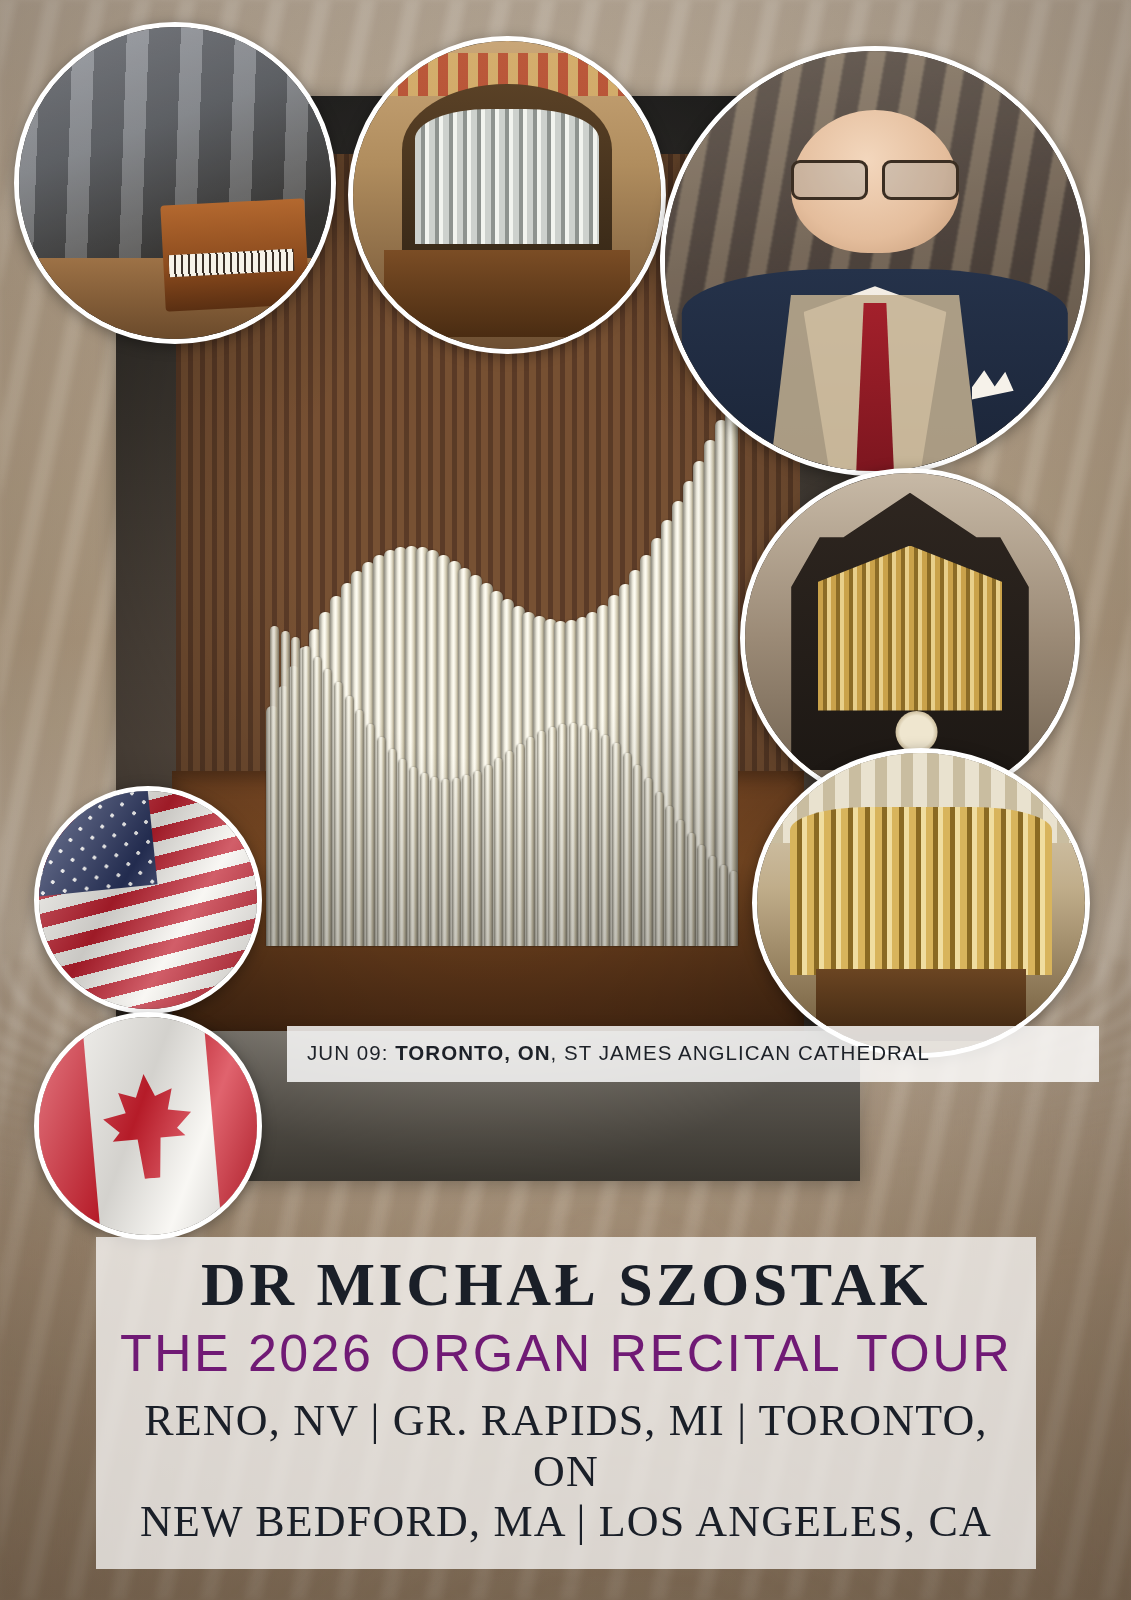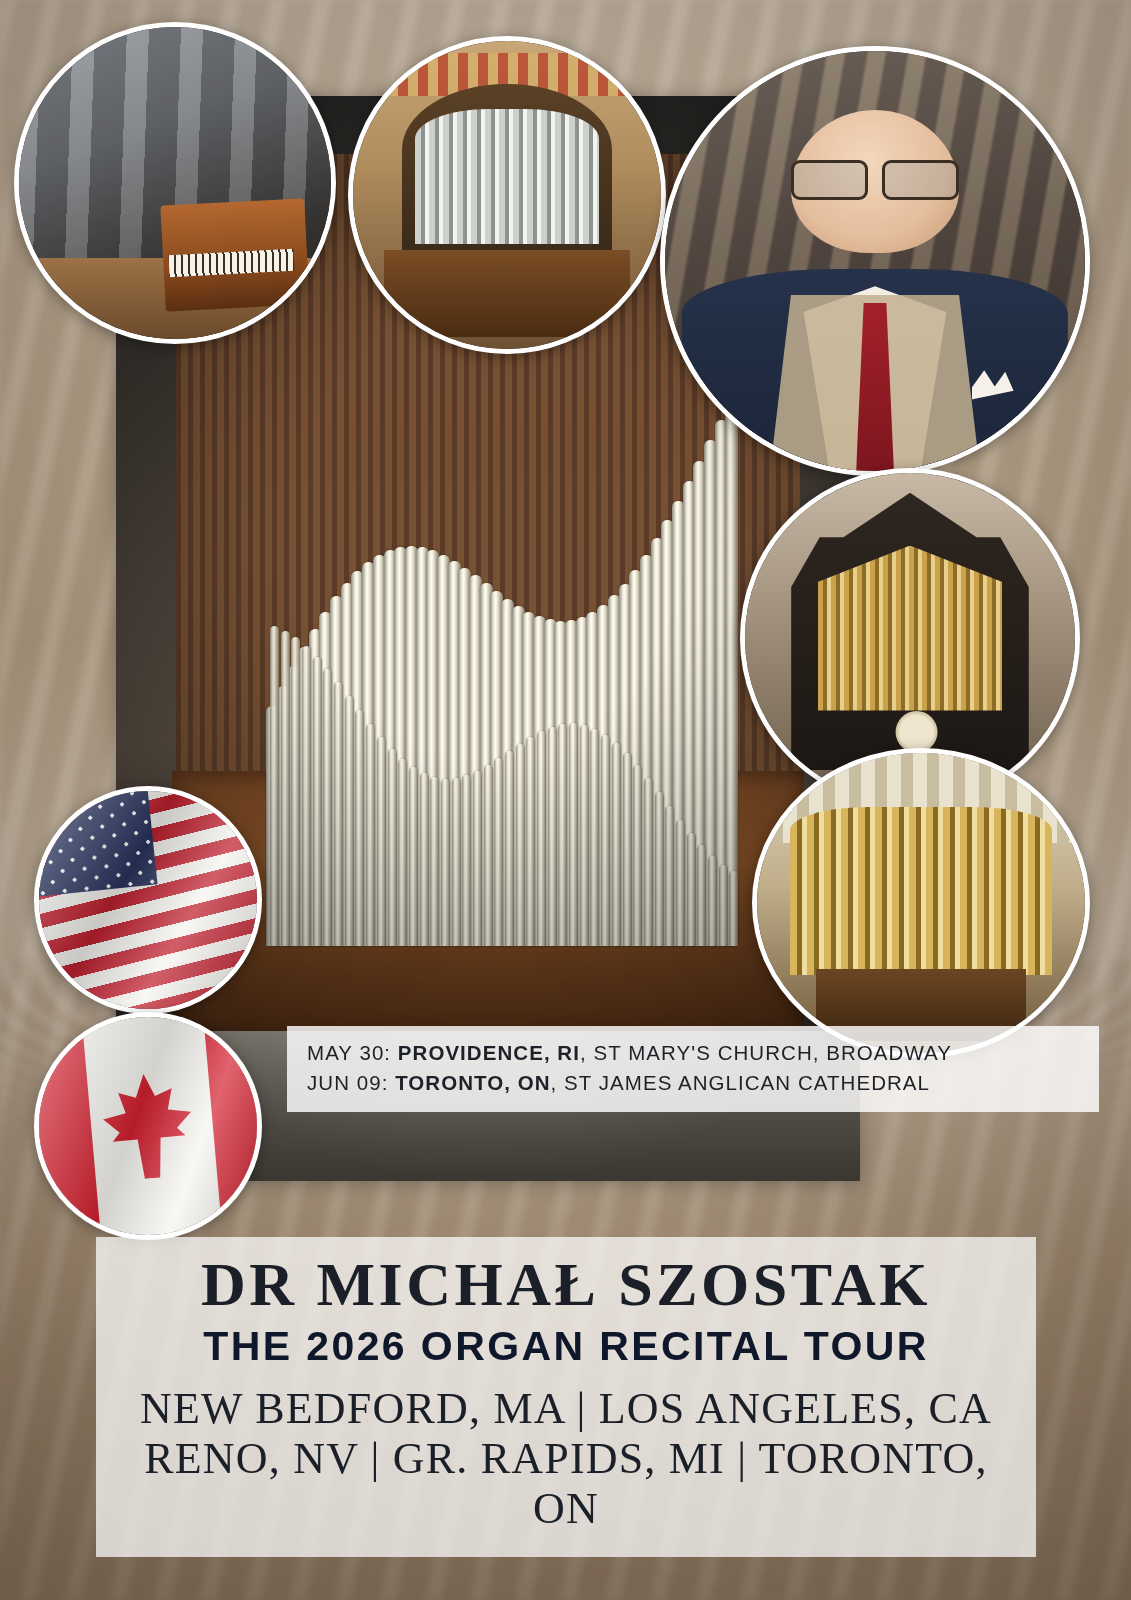--- a/index.html
+++ b/index.html
@@ -345,24 +345,24 @@
     font-family: "Liberation Serif", serif;
     font-weight: 700;
     font-size: 62px;
     letter-spacing: 3.5px;
     color: #1a1f28;
     line-height: 1.02;
     margin: 2px 0 8px 0;
   }
   .t-sub {
     font-family: "Liberation Sans", sans-serif;
-    font-weight: 700;
-    font-size: 41px;
+    font-weight: 400;
+    font-size: 52px;
     letter-spacing: 2.4px;
-    color: #0f172a;
+    color: #701a75;
     line-height: 1.12;
     margin-bottom: 14px;
   }
   .t-cities {
     font-family: "Liberation Serif", serif;
     font-weight: 400;
     font-size: 44px;
     letter-spacing: 1.2px;
     color: #1a1f28;
     line-height: 1.14;
@@ -530,24 +530,23 @@
 
   <div class="circle c7">
     <div class="fill c7-bg"></div>
     <div class="c7-left"></div>
     <div class="c7-right"></div>
     <div class="c7-leaf"></div>
     <div class="c7-fold"></div>
   </div>
 
   <div class="dates" id="datesPanel">
-      <div class="date-row"><span class="d-date">MAY 30: </span><span class="d-city">PROVIDENCE, RI</span><span class="d-venue">, ST MARY'S CHURCH, BROADWAY</span></div>
       <div class="date-row"><span class="d-date">JUN 09: </span><span class="d-city">TORONTO, ON</span><span class="d-venue">, ST JAMES ANGLICAN CATHEDRAL</span></div>
     </div>
 
   <div class="titleblock">
     <div class="t-name">DR MICHAŁ SZOSTAK</div>
     <div class="t-sub">THE 2026 ORGAN RECITAL TOUR</div>
+    <div class="t-cities">RENO, NV | GR. RAPIDS, MI | TORONTO, ON</div>
     <div class="t-cities">NEW BEDFORD, MA | LOS ANGELES, CA</div>
-    <div class="t-cities">RENO, NV | GR. RAPIDS, MI | TORONTO, ON</div>
   </div>
 
 </div>
 
 </body></html>

